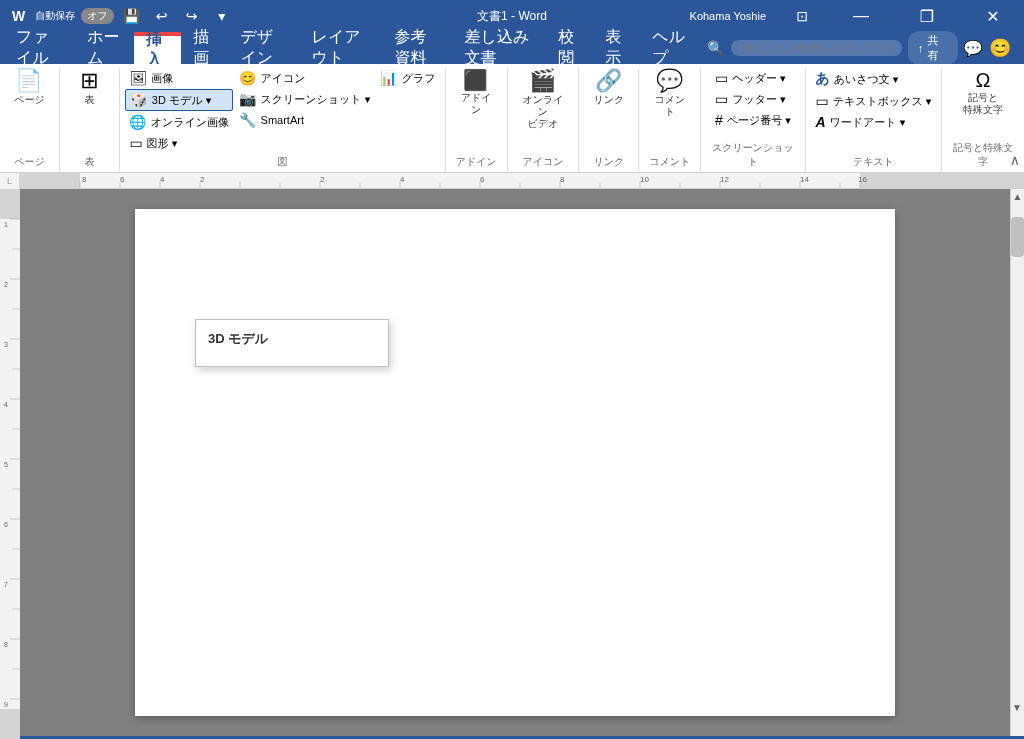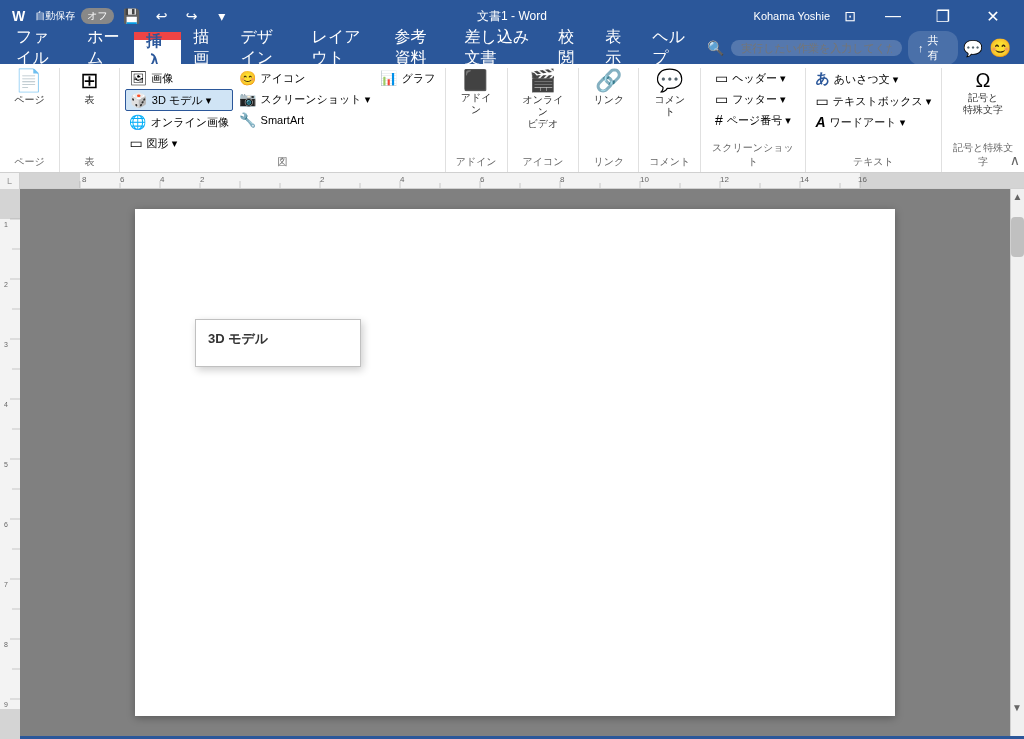--- a/index.html
+++ b/index.html
@@ -22,21 +22,21 @@
     }
     #title-bar-center {
       position: absolute;
       left: 50%;
       transform: translateX(-50%);
       color: white;
       font-size: 12px;
     }
     #title-bar-right {
       display: flex;
-      gap: 4px;
+      gap: 20px;
       margin-left: auto;
     }
     .title-btn {
       width: 46px;
       height: 32px;
       background: transparent;
       border: none;
       color: white;
       font-size: 16px;
       cursor: pointer;
@@ -68,21 +68,21 @@
       height: 32px;
       display: flex;
       align-items: center;
       color: white;
       font-size: 16px;
       cursor: pointer;
     }
     .ribbon-tab.active {
       background: white;
       color: #2b579a;
-      border-top: 8px solid #ef4444;
+      border-top: 4px solid #ef4444;
       font-weight: 600;
     }
 
     #ribbon-content {
       background: #fff;
       display: flex;
       align-items: stretch;
       padding: 4px 0 0 0;
       min-height: 90px;
       position: relative;
@@ -214,21 +214,21 @@
       padding: 0 12px;
       color: white;
       font-size: 11px;
     }
 
     
     #tooltip-popup {
       position: absolute;
       top: 130px;
       left: 195px;
-      width: 166px;
+      width: 194px;
       background: white;
       border: 1px solid #c0c0c0;
       box-shadow: 2px 3px 8px rgba(0,0,0,0.2);
       padding: 10px 12px;
       z-index: 100;
       font-size: 12px;
     }
     #tooltip-popup h4 {
       font-size: 13px;
       font-weight: 600;

